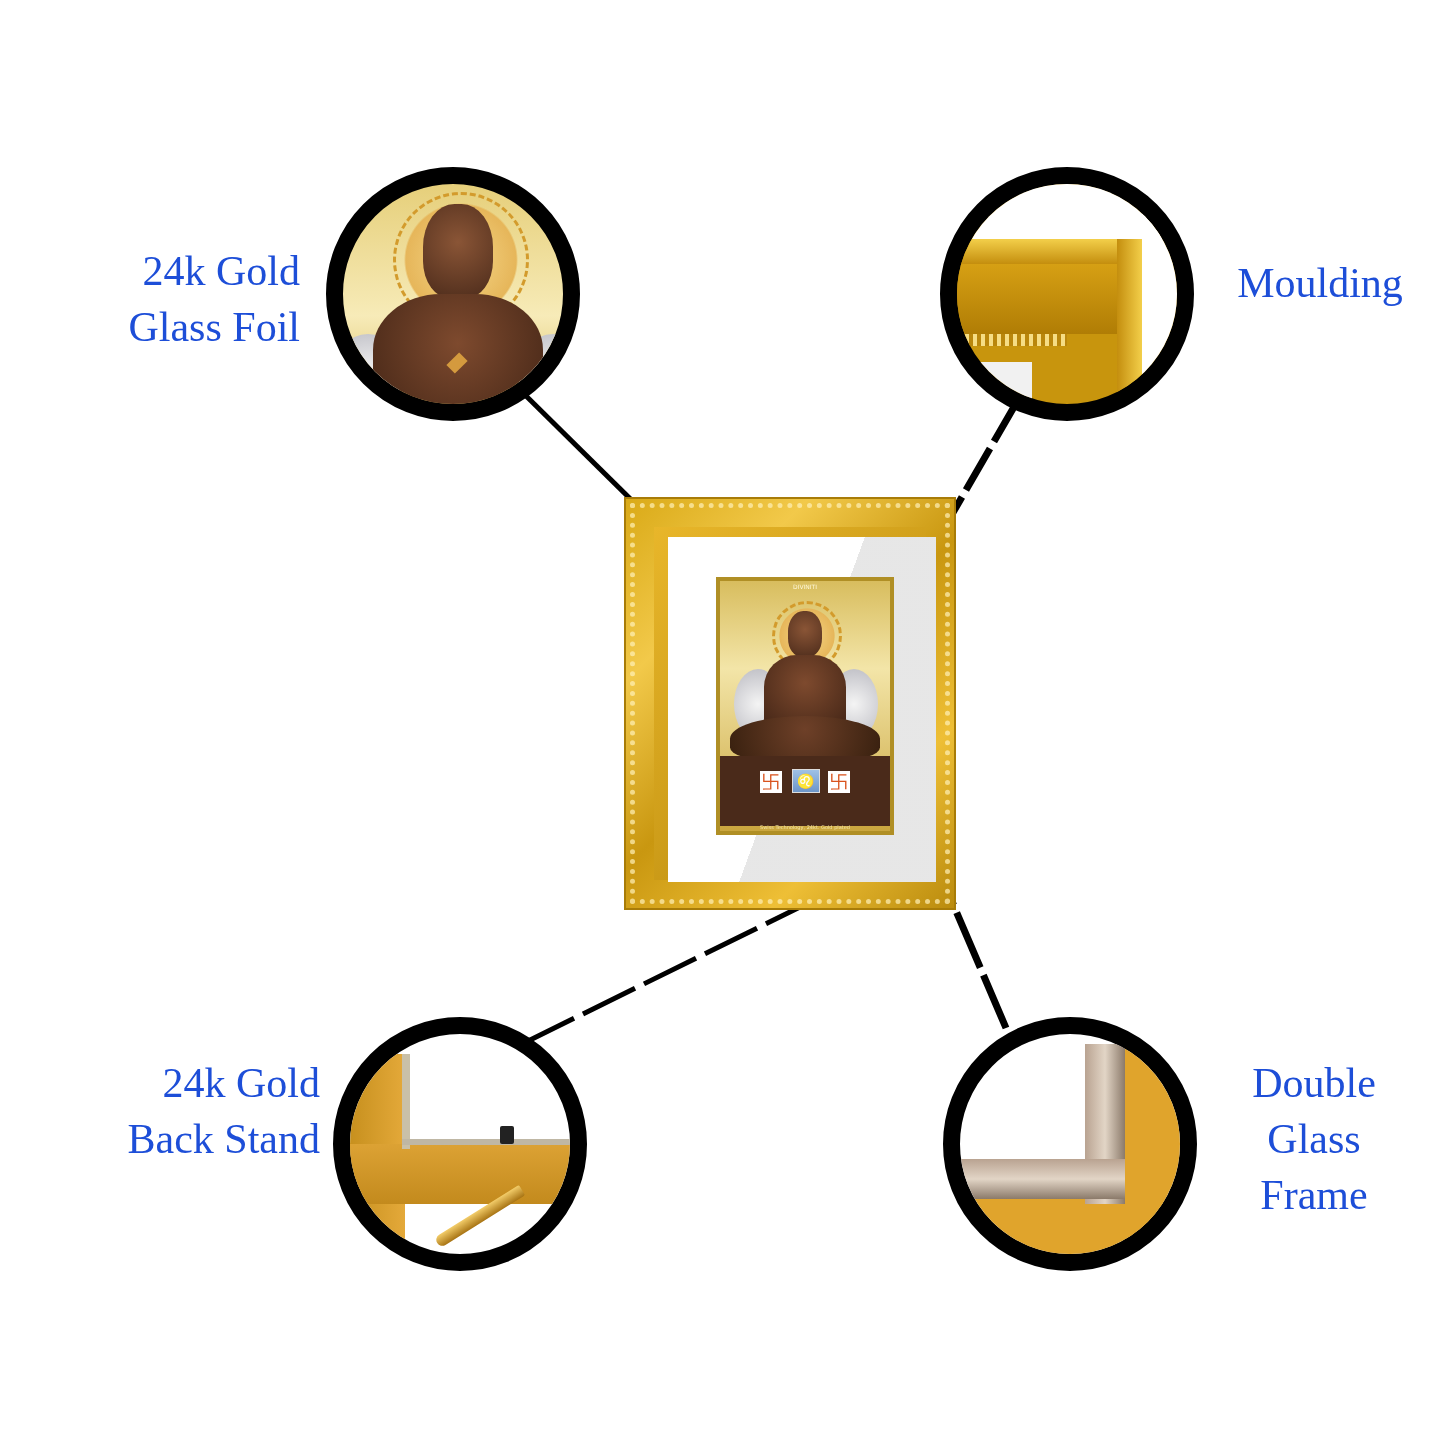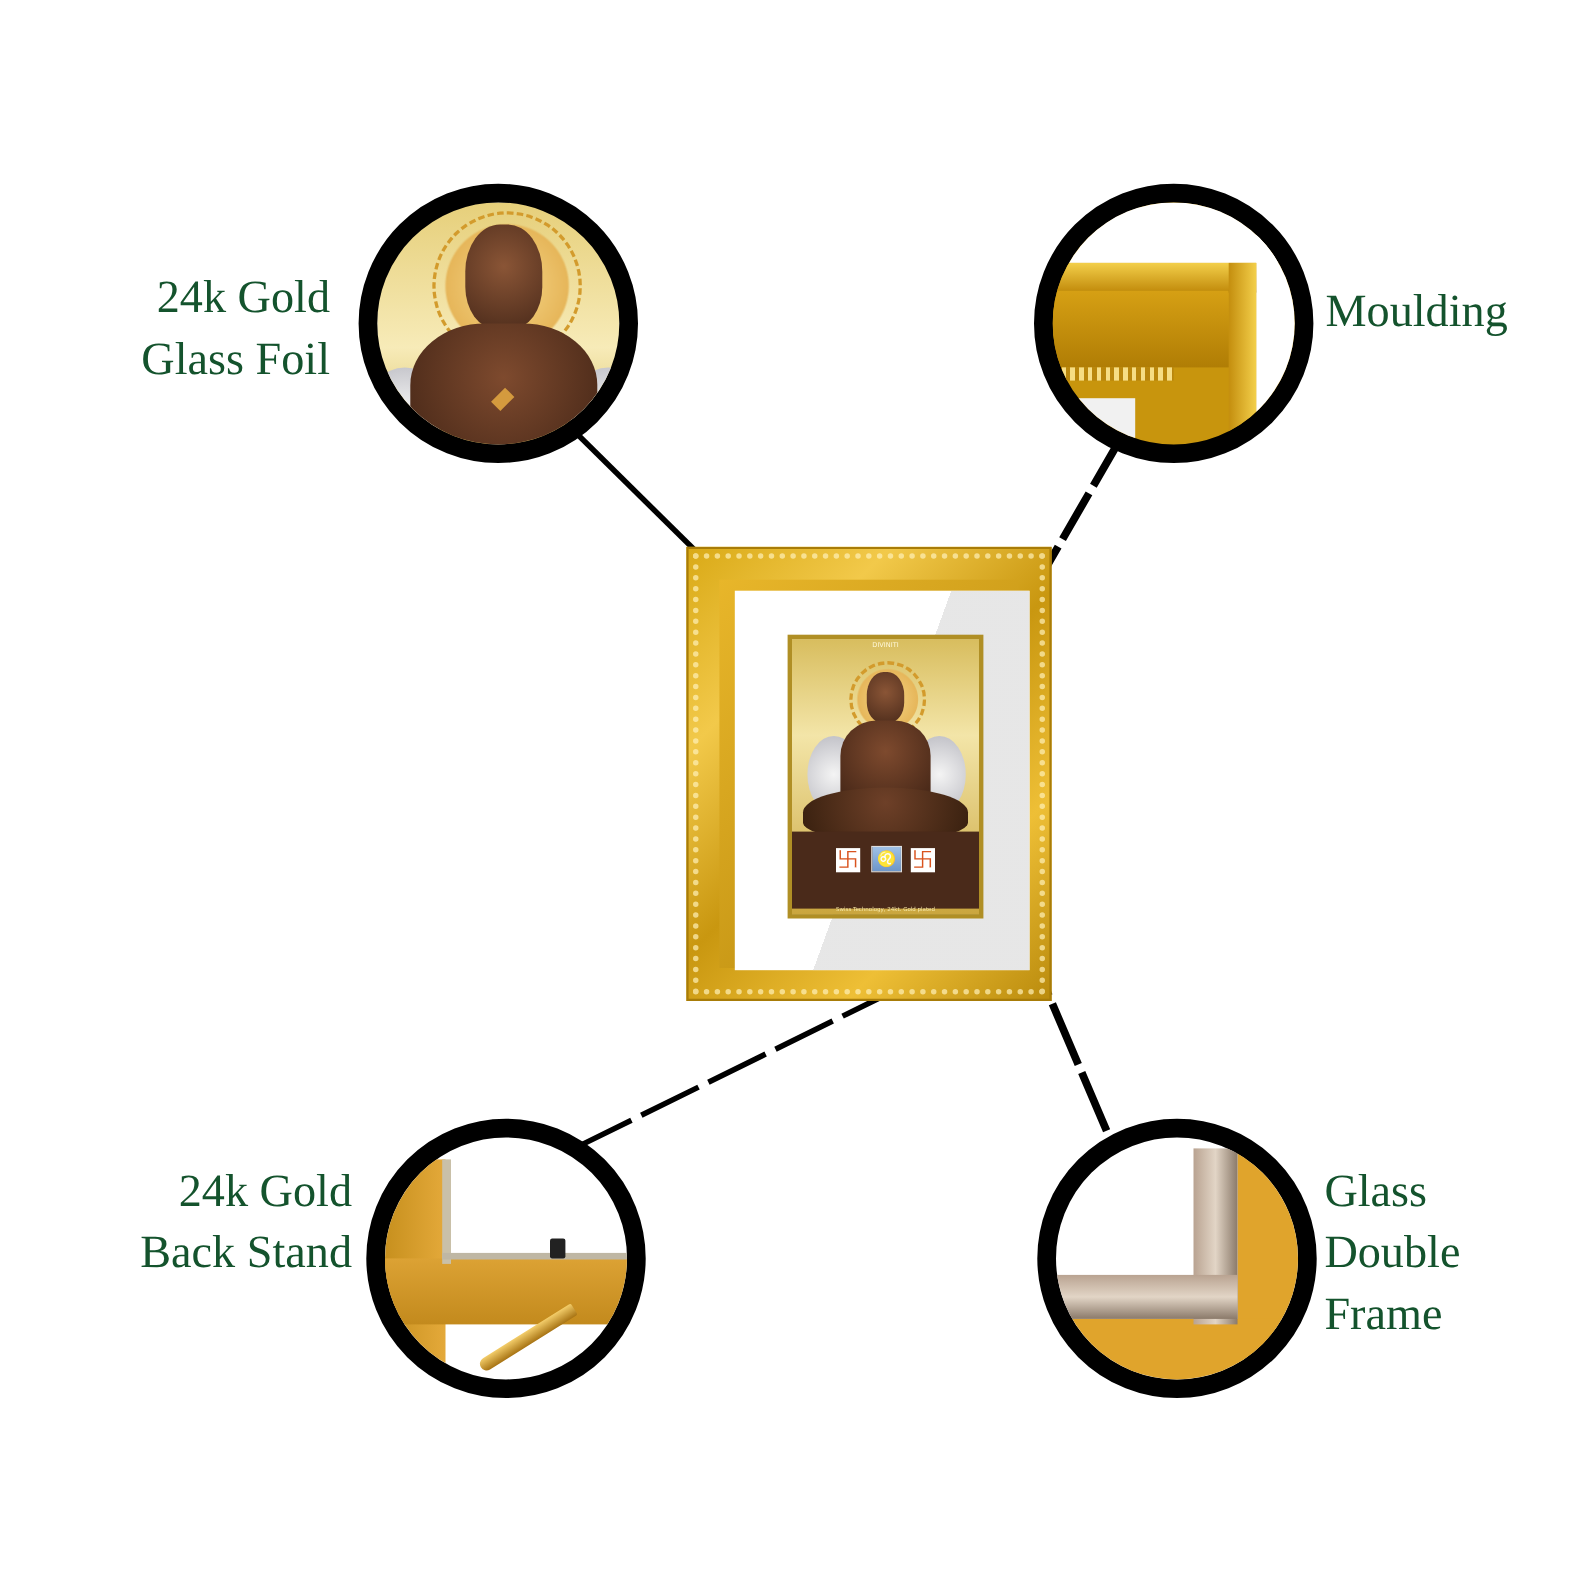--- a/index.html
+++ b/index.html
@@ -1,21 +1,21 @@
 <!DOCTYPE html>
 <html><head>
 <meta charset="utf-8">
 <style>
   html, body { margin:0; padding:0; background:#ffffff; }
   body { width:1445px; height:1445px; position:relative; overflow:hidden;
          font-family:"DejaVu Serif", "Liberation Serif", serif; color:#111; }
   .label { position:absolute; font-family:"Liberation Serif", "DejaVu Serif", serif;
-           font-size:42px; line-height:56px; color:#14532d; }
+           font-size:42px; line-height:56px; color:#1d4ed8; }
   .label.right { text-align:right; }
-  .label.left { text-align:left; }
+  .label.left { text-align:center; }
   .label span { display:block; }
   svg.lines { position:absolute; left:0; top:0; width:1445px; height:1445px; pointer-events:none; }
   .circle { position:absolute; width:220px; height:220px; border-radius:50%;
             border:17px solid #000; overflow:hidden; background:#fff; box-sizing:content-box; }
 
   
   .frame { position:absolute; left:624px; top:497px; width:332px; height:413px;
            background:linear-gradient(135deg,#d9a916 0%,#f2c94a 25%,#c99710 50%,#eebf36 75%,#b98a0c 100%);
            box-shadow: inset 0 0 0 2px #a87c08; }
   .frame .orn { position:absolute; left:6px; top:6px; right:6px; bottom:6px;
@@ -71,22 +71,22 @@
 <div class="label left" style="left:1205px; top:255px; width:230px;">
   <span>Moulding</span>
 </div>
 
 <div class="label right" style="left:10px; top:1055px; width:310px;">
   <span>24k Gold</span>
   <span>Back Stand</span>
 </div>
 
 <div class="label left" style="left:1204px; top:1055px; width:220px;">
+  <span>Double</span>
   <span>Glass</span>
-  <span>Double</span>
   <span>Frame</span>
 </div>
 
 <div class="circle c1" style="left:326px; top:167px;">
   <div class="halo" style="left:50px; top:8px; width:130px; height:130px;"></div>
   <div class="statue-head" style="left:80px; top:20px; width:70px; height:95px;"></div>
   <div class="throne" style="left:-10px; top:150px; width:70px; height:80px;"></div>
   <div class="throne" style="left:175px; top:150px; width:70px; height:80px;"></div>
   <div class="statue-body" style="left:30px; top:110px; width:170px; height:140px;"></div>
   <div style="position:absolute; left:108px; top:170px; width:12px; height:18px; background:#d49a3e; transform:rotate(45deg);"></div>

